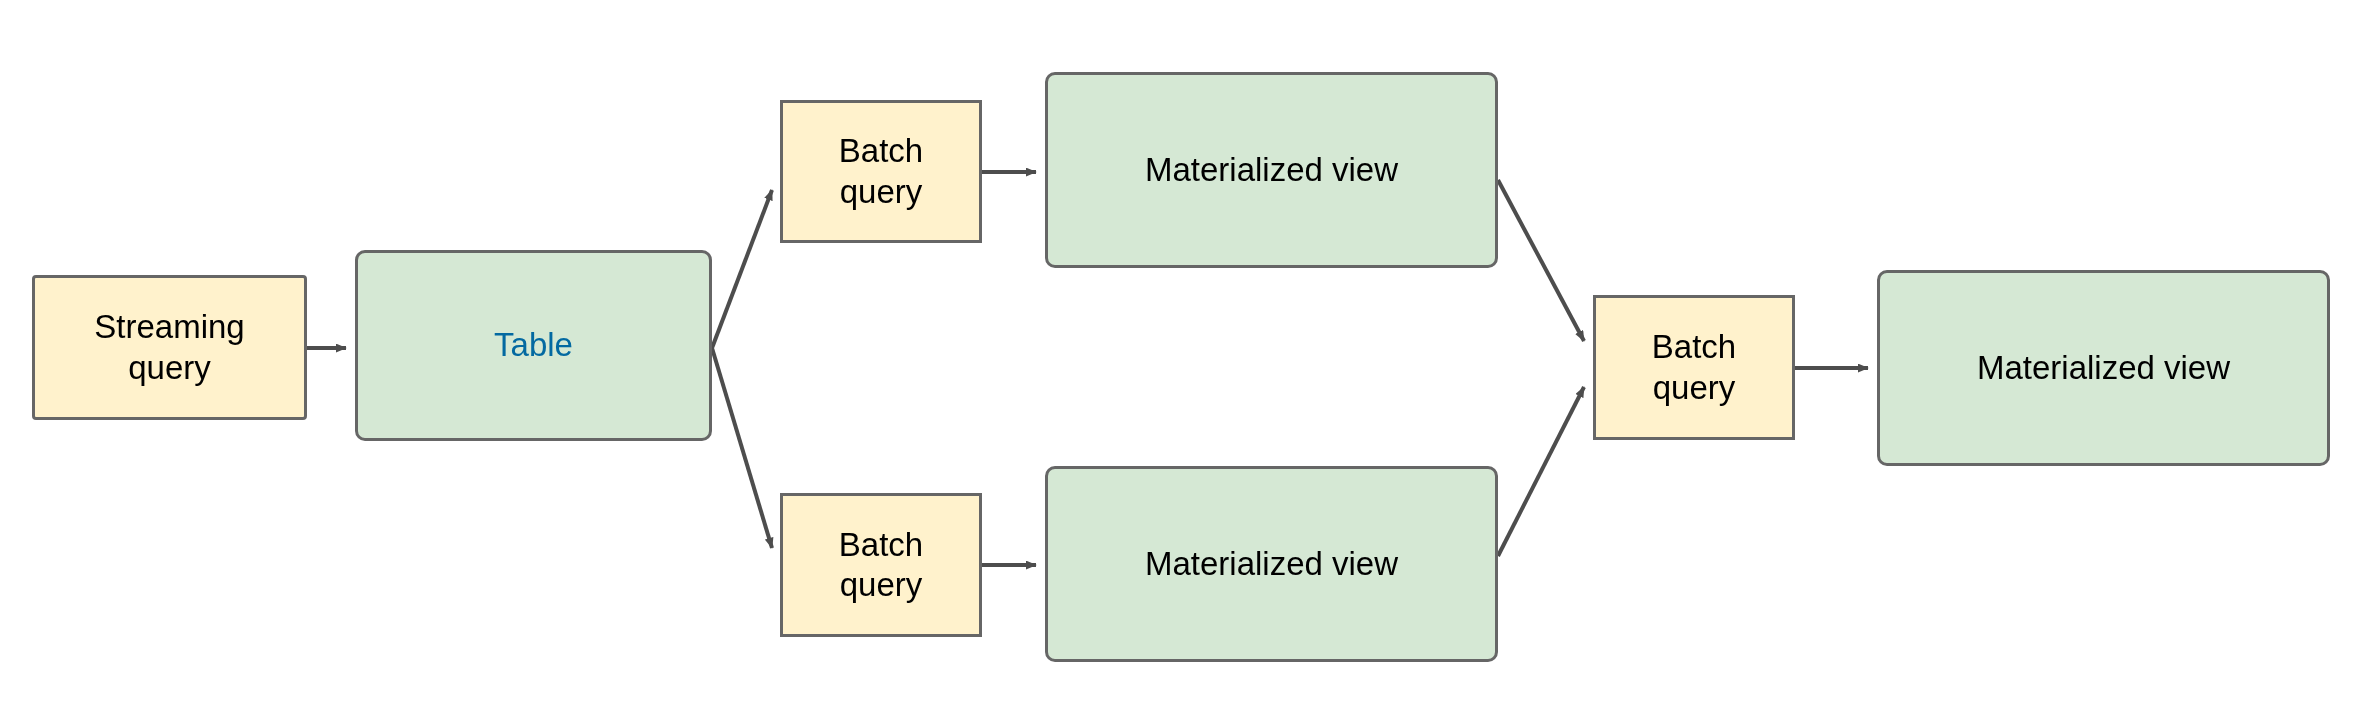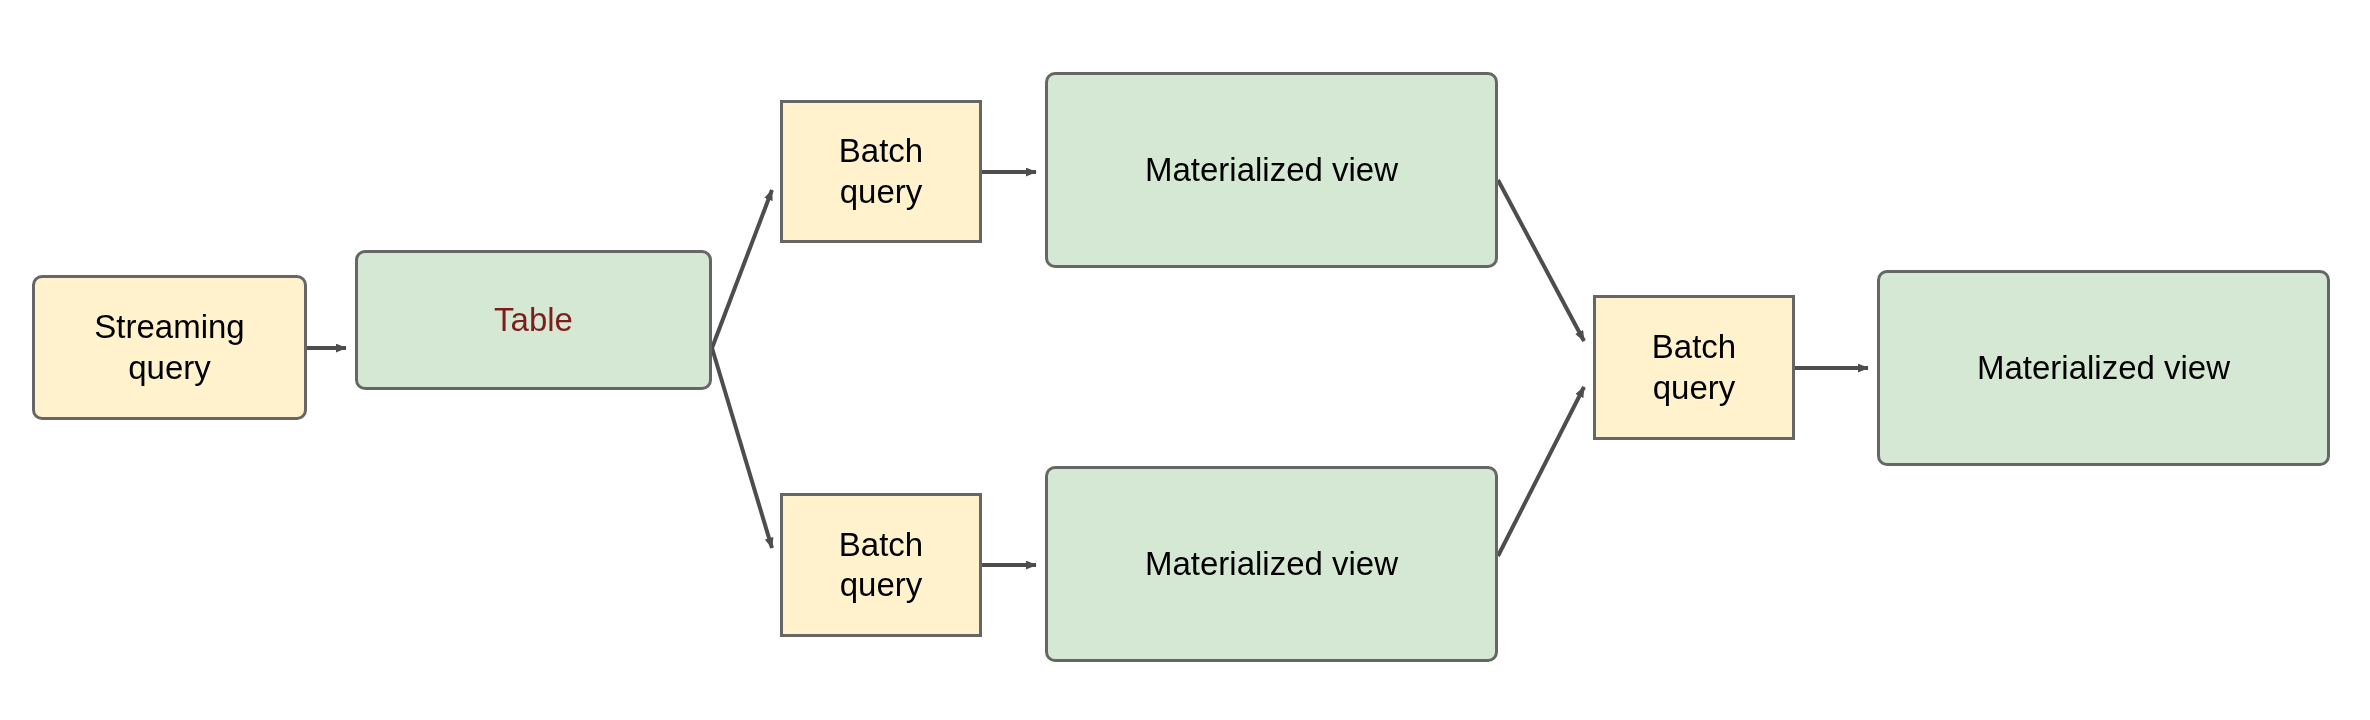--- a/index.html
+++ b/index.html
@@ -71,25 +71,25 @@
         <path d="M 712 348 L 772 548" marker-end="url(#arrowhead)" stroke="#4d4d4d" stroke-width="4" fill="none"></path>
         <path d="M 982 172 L 1036 172" marker-end="url(#arrowhead)" stroke="#4d4d4d" stroke-width="4" fill="none"></path>
         <path d="M 982 565 L 1036 565" marker-end="url(#arrowhead)" stroke="#4d4d4d" stroke-width="4" fill="none"></path>
         <path d="M 1498 180 L 1584 341" marker-end="url(#arrowhead)" stroke="#4d4d4d" stroke-width="4" fill="none"></path>
         <path d="M 1498 556 L 1584 387" marker-end="url(#arrowhead)" stroke="#4d4d4d" stroke-width="4" fill="none"></path>
         <path d="M 1795 368 L 1868 368" marker-end="url(#arrowhead)" stroke="#4d4d4d" stroke-width="4" fill="none"></path>
       </g>
   </svg>
 
   <div id="node-layer">
-      <div class="node process" style="left: 32px; top: 275px; width: 275px; height: 145px; background: rgb(255, 242, 204); border-color: rgb(102, 102, 102); color: rgb(0, 0, 0); border-radius: 10px;">
+      <div class="node process" style="left: 32px; top: 275px; width: 275px; height: 145px; background: rgb(255, 242, 204); border-color: rgb(102, 102, 102); color: rgb(0, 0, 0); border-radius: 4px;">
         <span class="label">Streaming
 query</span>
       </div>
-      <div class="node store" style="left: 355px; top: 250px; width: 357px; height: 140px; background: rgb(213, 232, 212); border-color: rgb(102, 102, 102); color: #7f1d1d;">
+      <div class="node store" style="left: 355px; top: 250px; width: 357px; height: 191px; background: rgb(213, 232, 212); border-color: rgb(102, 102, 102); color: #0369a1;">
         <span class="label">Table</span>
       </div>
       <div class="node process" style="left: 780px; top: 100px; width: 202px; height: 143px; background: rgb(255, 242, 204); border-color: rgb(102, 102, 102); color: rgb(0, 0, 0); border-radius: 0px;">
         <span class="label">Batch
 query</span>
       </div>
       <div class="node store" style="left: 1045px; top: 72px; width: 453px; height: 196px; background: rgb(213, 232, 212); border-color: rgb(102, 102, 102); color: rgb(0, 0, 0);">
         <span class="label">Materialized view</span>
       </div>
       <div class="node process" style="left: 780px; top: 493px; width: 202px; height: 144px; background: rgb(255, 242, 204); border-color: rgb(102, 102, 102); color: rgb(0, 0, 0); border-radius: 0px;">

